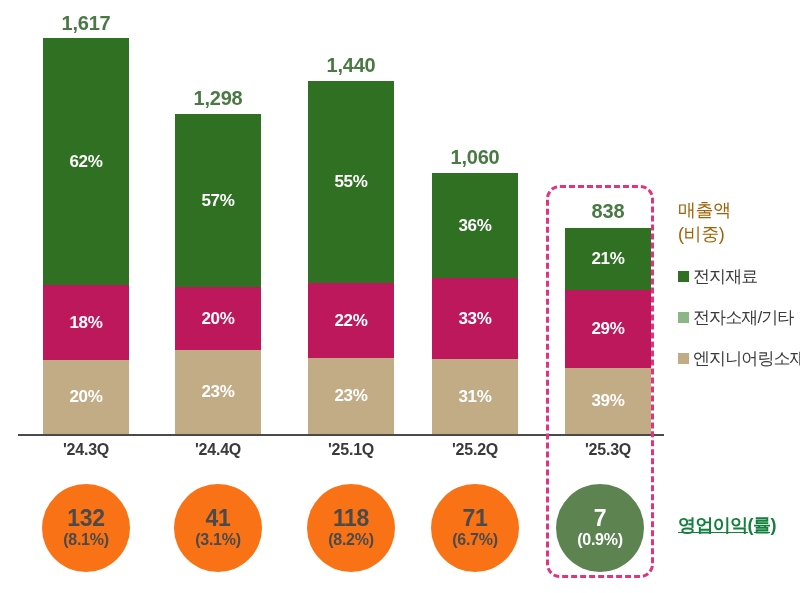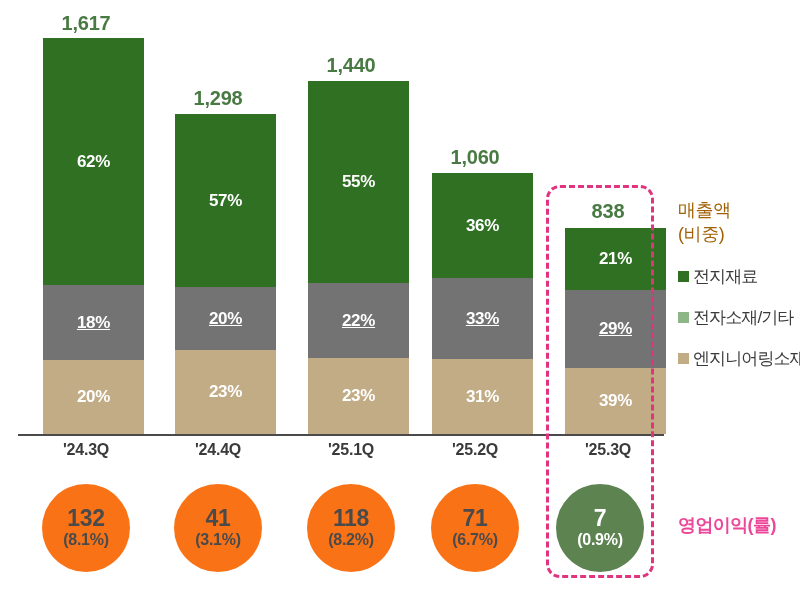--- a/index.html
+++ b/index.html
@@ -48,31 +48,31 @@
     text-align: center;
     font-size: 20px;
     font-weight: bold;
     color: #4a7a43;
     letter-spacing: -0.2px;
   }
 
   .seg {
     position: absolute;
     left: 0;
-    width: 101px;
+    width: 86px;
     display: flex;
     align-items: center;
     justify-content: center;
     color: #ffffff;
     font-size: 17px;
     font-weight: bold;
     letter-spacing: -0.3px;
   }
   .seg.dark  { background: #2f7023; }
-  .seg.mid   { background: #737373; text-decoration: underline; }
+  .seg.mid   { background: #be185d; }
   .seg.tan   { background: #c2ac86; }
 
   .cat-label {
     position: absolute;
     top: 441px;
     width: 130px;
     margin-left: -22px;
     text-align: center;
     font-size: 16px;
     font-weight: bold;
@@ -158,23 +158,24 @@
     letter-spacing: -0.9px;
     white-space: nowrap;
   }
 
   .op-profit-label {
     position: absolute;
     left: 678px;
     top: 513px;
     font-size: 18px;
     font-weight: bold;
-    color: #ec4899;
+    color: #15803d;
     letter-spacing: -0.6px;
     white-space: nowrap;
+    text-decoration: underline;
   }
 </style>
 </head>
 <body>
 
 <div id="canvas">
 
   <div class="plot">
 
     <div class="bar-group" style="left:43px; top:0;">

